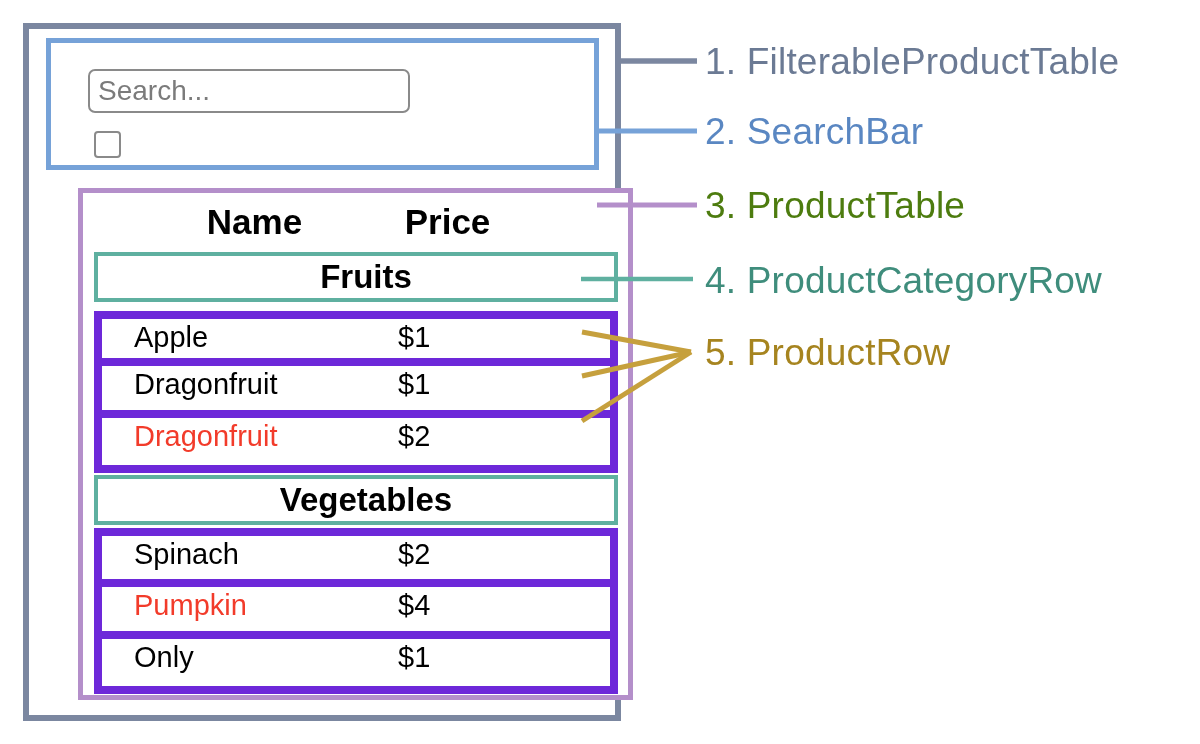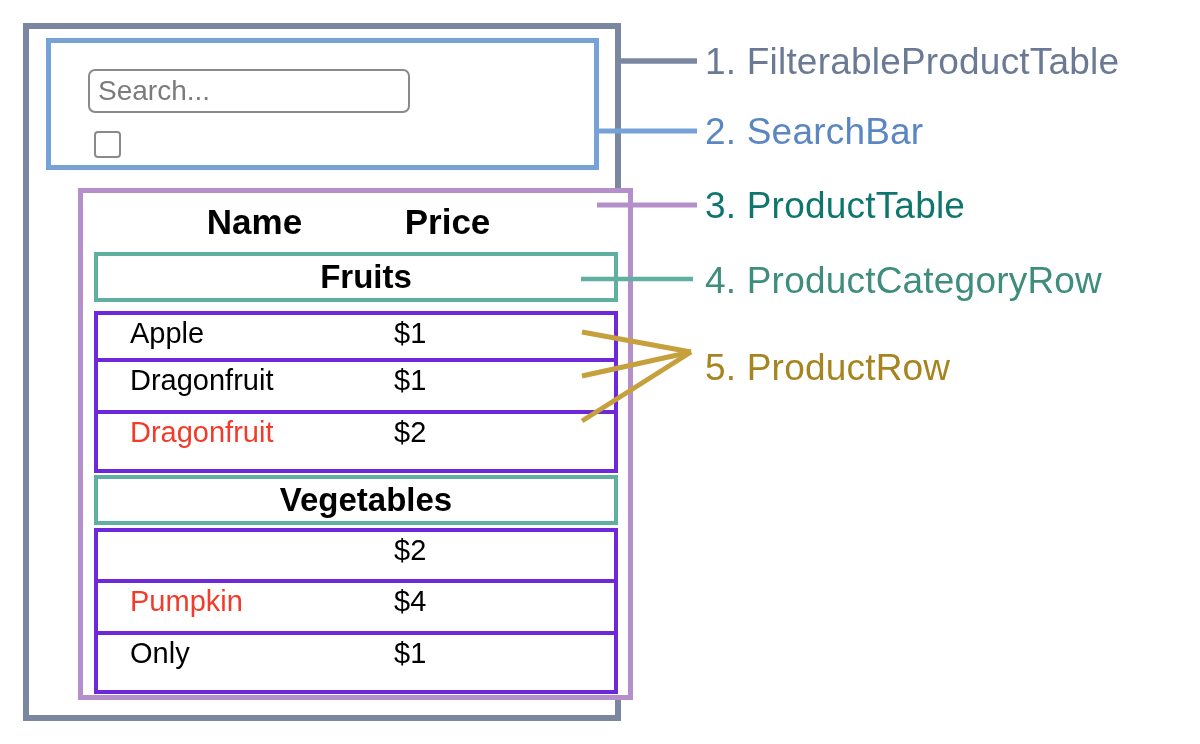--- a/index.html
+++ b/index.html
@@ -46,21 +46,21 @@
   .category-row {
     position:absolute; left:11px; width:524px; height:50px;
     border:4px solid #5fb0a0; background:#fff;
     text-align:center; font-size:33px; font-weight:bold; line-height:42px;padding-left:20px;
   }
   .cat-fruits { top:59px; }
   .cat-veg    { top:282px; }
 
   .product-row {
     position:absolute; left:11px; width:524px; height:63px;
-    border:4px solid #6d28d9; background:#fff;
+    border:8px solid #6d28d9; background:#fff;
   }
   .pr-r1 { top:118px; } .pr-r2 { top:165px; } .pr-r3 { top:217px; }
   .pr-r4 { top:335px; } .pr-r5 { top:386px; } .pr-r6 { top:438px; }
   .row-name  { position:absolute; left:32px;  top:0; line-height:37px; font-size:29px; white-space:nowrap; }
   .row-price { position:absolute; left:296px; top:0; line-height:37px; font-size:29px; white-space:nowrap; }
 
   
   .connectors { position:absolute; left:0; top:0; z-index:10; pointer-events:none; }
   .ln-gray   { stroke:#7b87a0; stroke-width:5.5; }
   .ln-blue   { stroke:#76a2d8; stroke-width:5; }
@@ -68,21 +68,21 @@
   .ln-teal   { stroke:#5fb0a0; stroke-width:4.5; }
   .ln-gold   { stroke:#c6a03d; stroke-width:5; }
 
   
   .legend-item {
     position:absolute; left:705px; z-index:20;
     font-size:37px; font-weight:500; line-height:40px; white-space:nowrap;
     letter-spacing:0.2px;
   }
   .l1 { top:42px;text-align:center; }  .l2 { top:112px; } .l3 { top:186px; }
-  .l4 { top:261px; } .l5 { top:348px;text-align:right; }
+  .l4 { top:261px; } .l5 { top:333px;text-align:right; }
 </style>
 </head>
 <body>
 
 <div class="canvas">
 
   <div class="box outer-box"></div>
 
   <div class="box search-box">
     <input class="search-input" type="text" placeholder="Search..." style="">
@@ -104,20 +104,21 @@
       <span class="row-price">$1</span>
     </div>
     <div class="product-row pr-r3">
       <span class="row-name" style="color:#f23b2a">Dragonfruit</span>
       <span class="row-price">$2</span>
     </div>
 
     <div class="category-row cat-veg">Vegetables</div>
 
     <div class="product-row pr-r4">
+      <span class="row-name" style="">Spinach</span>
       <span class="row-price">$2</span>
     </div>
     <div class="product-row pr-r5">
       <span class="row-name" style="color:#f23b2a">Pumpkin</span>
       <span class="row-price">$4</span>
     </div>
     <div class="product-row pr-r6">
       <span class="row-name" style="">Only</span>
       <span class="row-price">$1</span>
     </div>
@@ -128,17 +129,17 @@
     <line class="ln-blue" x1="595" y1="131" x2="697" y2="131"></line>
     <line class="ln-purple" x1="597" y1="205" x2="697" y2="205"></line>
     <line class="ln-teal" x1="581" y1="279" x2="693" y2="279"></line>
     <line class="ln-gold" x1="582" y1="332" x2="691" y2="352"></line>
     <line class="ln-gold" x1="582" y1="376" x2="691" y2="352"></line>
     <line class="ln-gold" x1="582" y1="421" x2="691" y2="352"></line>
   </svg>
 
   <div class="legend-item l1" style="color:#6b7a94">1. FilterableProductTable</div>
   <div class="legend-item l2" style="color:#5a87c2">2. SearchBar</div>
-  <div class="legend-item l3" style="color:#0f766e">3. ProductTable</div>
+  <div class="legend-item l3" style="color:#4d7c0f">3. ProductTable</div>
   <div class="legend-item l4" style="color:#3f8d7c">4. ProductCategoryRow</div>
   <div class="legend-item l5" style="color:#a6841f">5. ProductRow</div>
 
 </div>
 
 </body></html>

